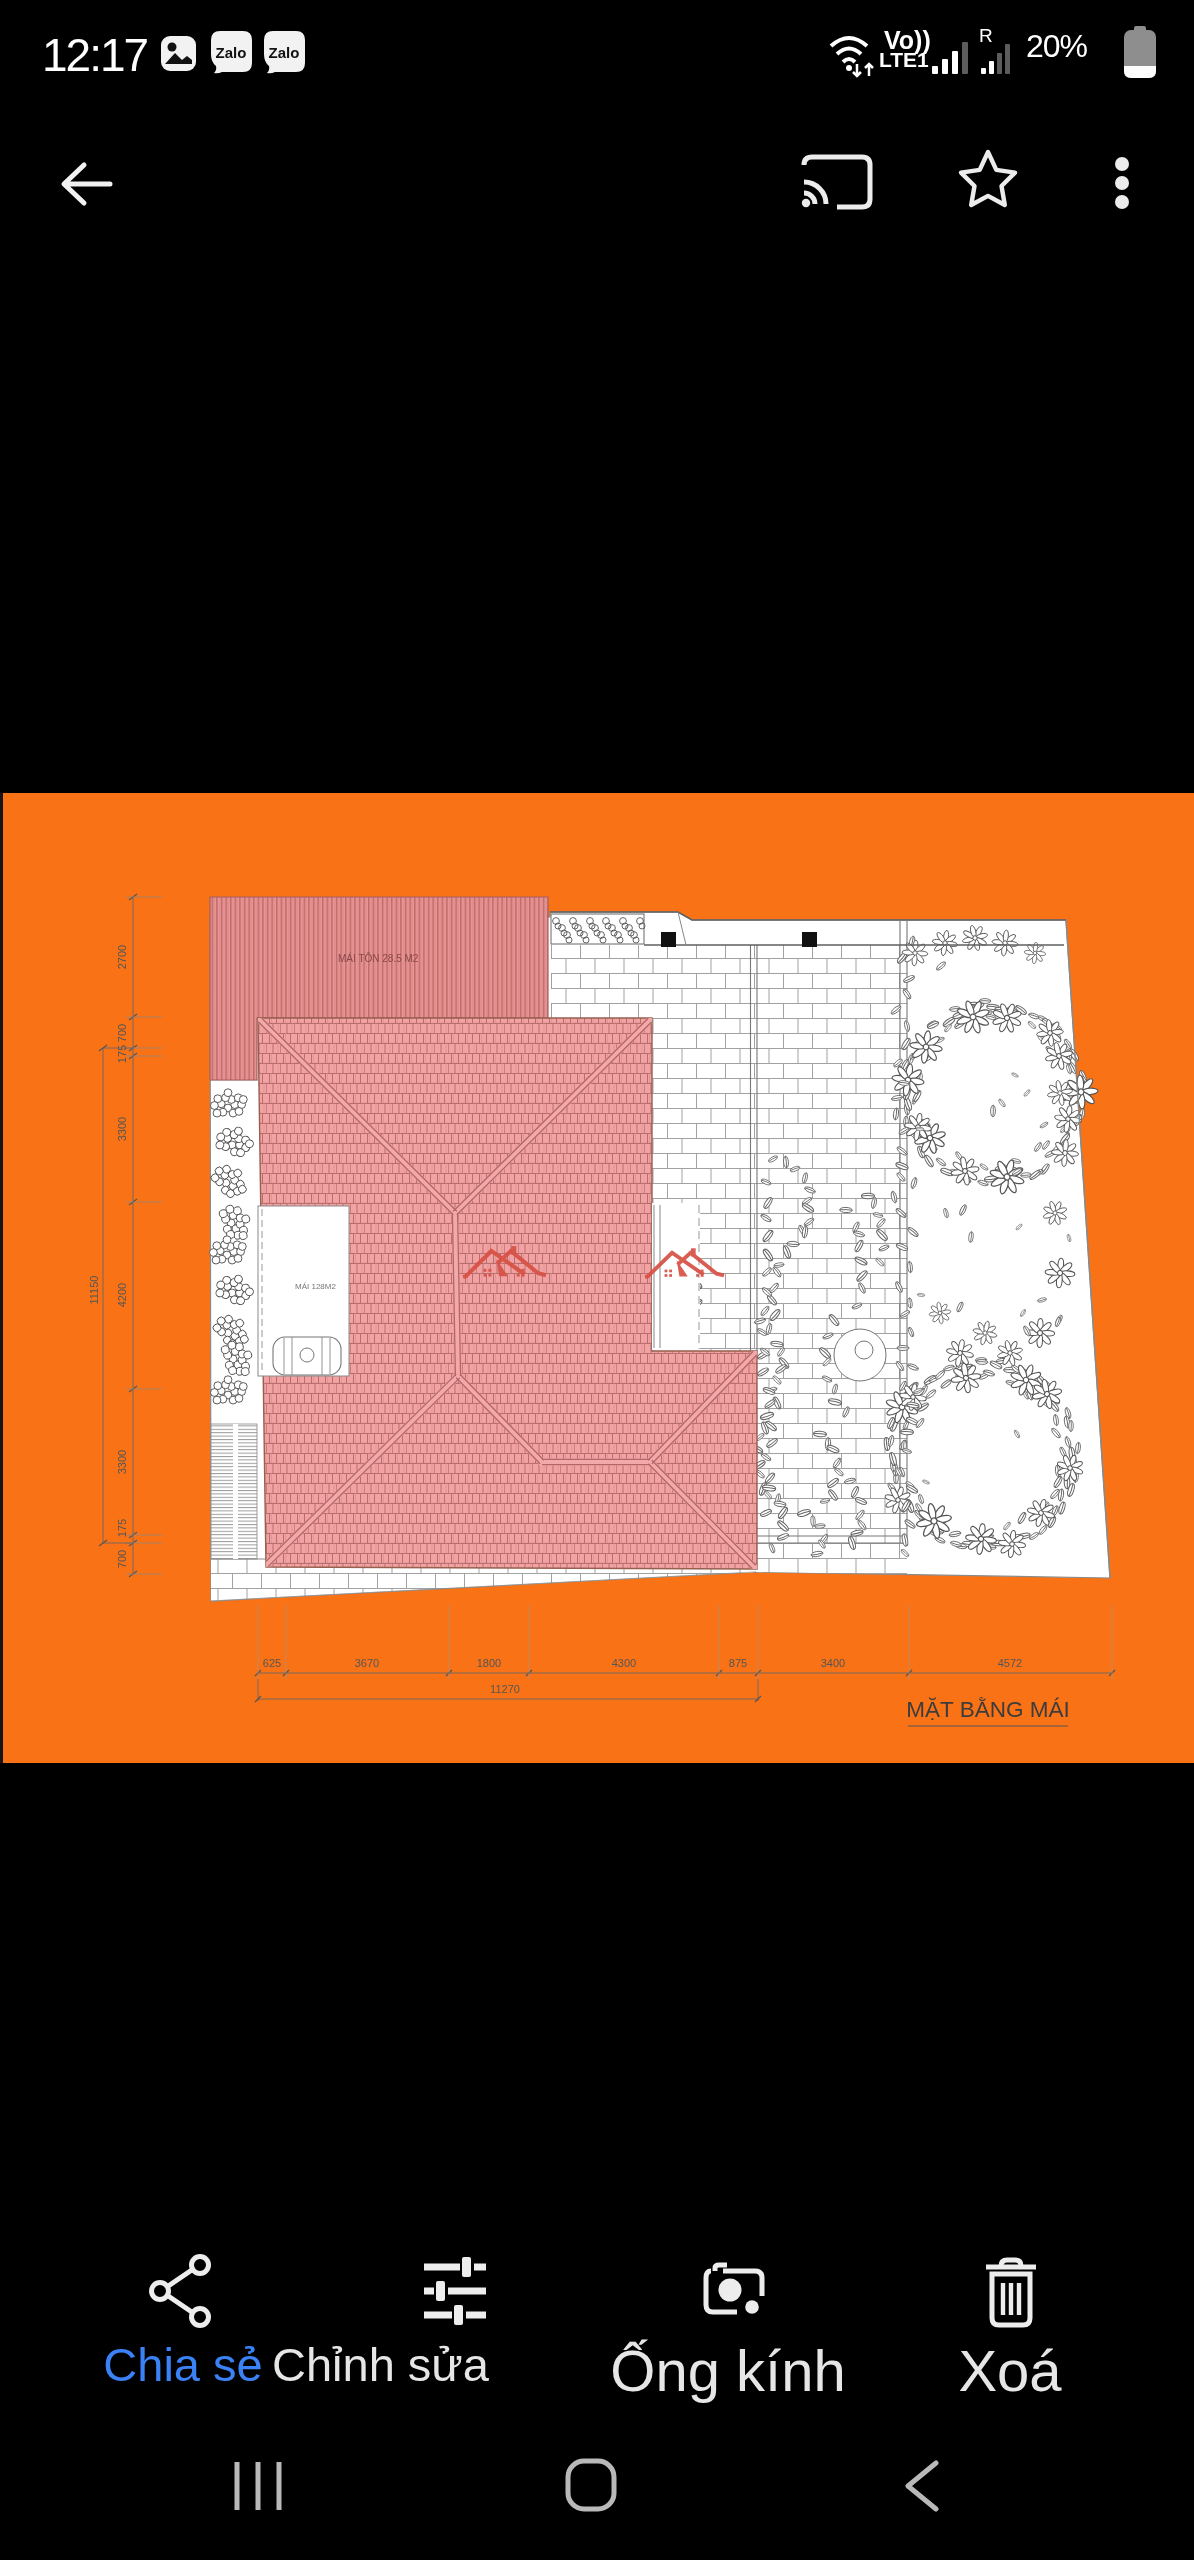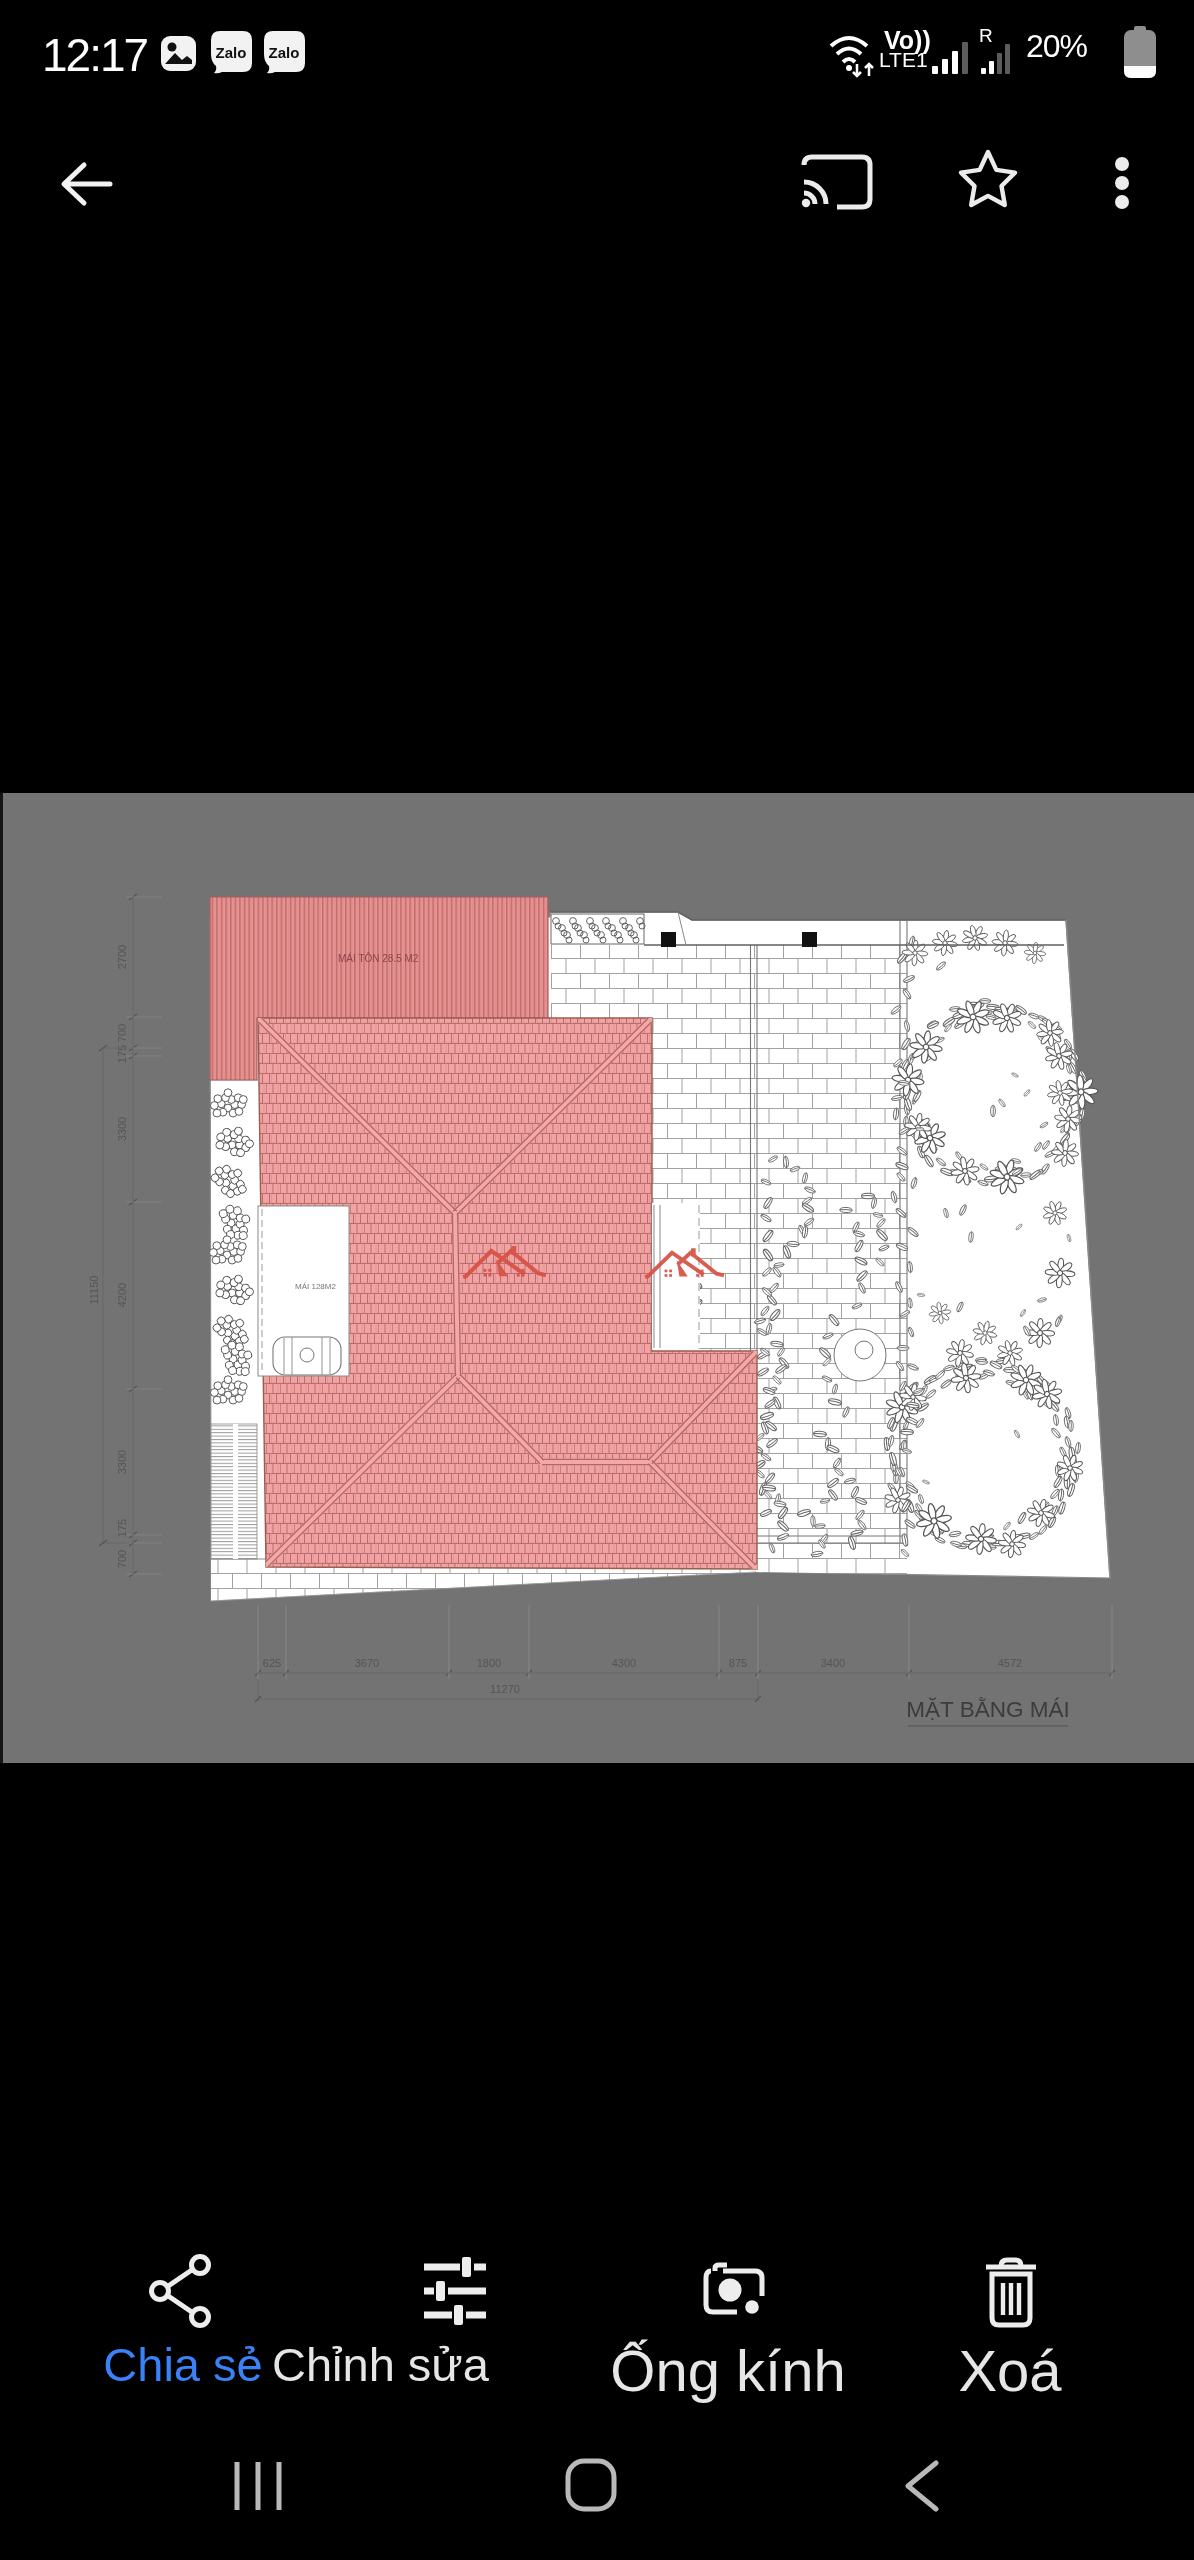--- a/index.html
+++ b/index.html
@@ -32,21 +32,21 @@
 <path d="M20,34 Q26,28 32,34"></path>
 </g>
 <circle cx="26" cy="40" r="3" fill="#fff"></circle>
 <g stroke="#fff" stroke-width="2.5" fill="none">
 <path d="M34,36 V48 M30,44 L34,48 L38,44"></path>
 <path d="M46,48 V36 M42,40 L46,36 L50,40"></path>
 </g>
 </svg>
 
 <div class="abs wt" style="left:884px;top:26px;font-size:25px;font-weight:bold">Vo))</div>
-<div class="abs wt" style="left:879px;top:48px;font-size:21px;font-weight:normal">LTE1</div>
+<div class="abs wt" style="left:879px;top:48px;font-size:21px;font-weight:bold">LTE1</div>
 
 <svg class="abs" style="left:932px;top:38px" width="46" height="38" viewBox="0 0 46 38">
 <rect x="0" y="28" width="6" height="8" rx="1" fill="#fff"></rect>
 <rect x="10" y="21" width="6" height="15" rx="1" fill="#fff"></rect>
 <rect x="20" y="13" width="6" height="23" rx="1" fill="#fff"></rect>
 <rect x="30" y="4" width="6" height="32" rx="1" fill="#5c5c5c"></rect>
 </svg>
 
 <svg class="abs" style="left:978px;top:24px" width="42" height="52" viewBox="0 0 42 52">
 <text x="1" y="18" font-size="19" fill="#fff" font-family="Liberation Sans,sans-serif">R</text>
@@ -82,21 +82,21 @@
 <svg class="abs" style="left:956px;top:147px" width="64" height="68" viewBox="0 0 64 68">
 <path d="M32,5 L40.3,22.9 L59,25.6 L45.5,39 L48.8,58 L32,48.9 L15.2,58 L18.5,39 L5,25.6 L23.7,22.9 Z" fill="none" stroke="#ececec" stroke-width="4.4" stroke-linejoin="round"></path>
 </svg>
 
 <svg class="abs" style="left:1114px;top:156px" width="16" height="54" viewBox="0 0 16 54">
 <circle cx="8" cy="8" r="7" fill="#ececec"></circle>
 <circle cx="8" cy="27" r="7" fill="#ececec"></circle>
 <circle cx="8" cy="46" r="7" fill="#ececec"></circle>
 </svg>
 
-<div class="abs" style="left:0;top:793px;width:1194px;height:970px;background:#737373">
+<div class="abs" style="left:0;top:793px;width:1194px;height:970px;background:#f97316">
 
 <div class="abs" style="left:0;top:0;width:3px;height:970px;background:#151515"></div>
 <svg width="1194" height="970" viewBox="0 0 1194 970">
       <defs>
 <pattern id="brick" width="29" height="30" patternUnits="userSpaceOnUse">
   <rect width="29" height="30" fill="#ffffff"></rect>
   <path d="M0,0.5H29 M0,15.5H29 M0.5,0V15 M15,15V30" stroke="#a2a2a2" stroke-width="1" fill="none"></path>
 </pattern>
 <pattern id="tile" width="14" height="20" patternUnits="userSpaceOnUse">
   <rect width="14" height="20" fill="#f2a2a2"></rect>

